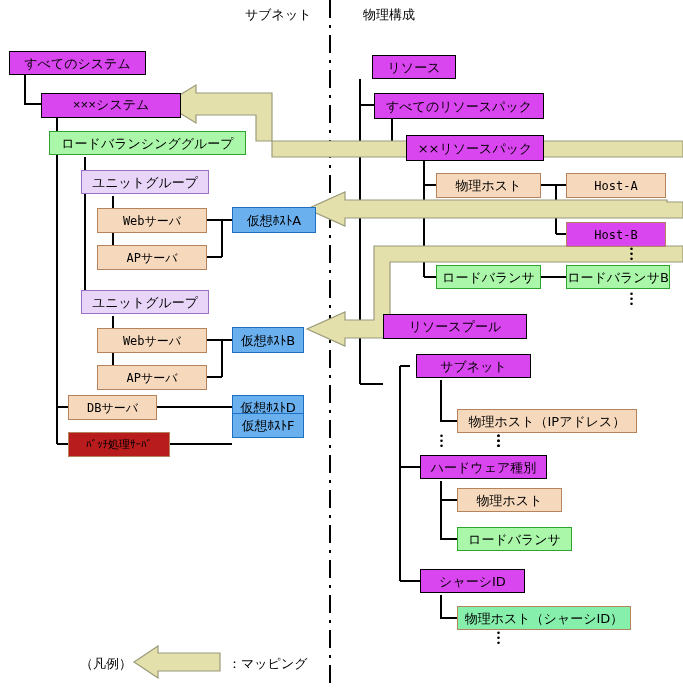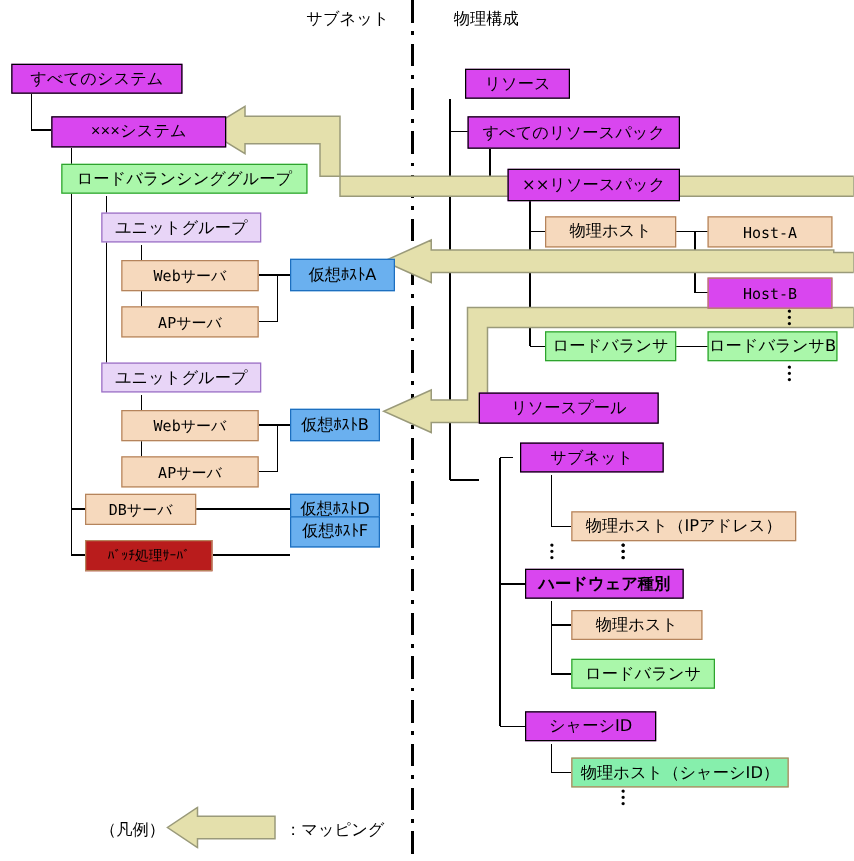--- a/index.html
+++ b/index.html
@@ -201,21 +201,21 @@
   <div class="node n-green" style="left: 436px; top: 265px; width: 105px; height: 24px; background: rgb(170, 247, 170); border-color: rgb(46, 163, 46);">ロードバランサ</div>
 
   <div class="node n-green" style="left: 566px; top: 265px; width: 104px; height: 24px; background: rgb(170, 247, 170); border-color: rgb(46, 163, 46);">ロードバランサB</div>
 
   <div class="node n-plain" style="left:383px;top:314px;width:144px;height:25px;">リソースプール</div>
 
   <div class="node n-plain" style="left:416px;top:354px;width:115px;height:24px;">サブネット</div>
 
   <div class="node n-peach" style="left: 457px; top: 409px; width: 180px; height: 24px; background: rgb(246, 217, 189); border-color: rgb(181, 132, 92);">物理ホスト（IPアドレス）</div>
 
-  <div class="node n-plain" style="left:420px;top:455px;width:127px;height:24px;font-weight:bold;">ハードウェア種別</div>
+  <div class="node n-plain" style="left:420px;top:455px;width:127px;height:24px;">ハードウェア種別</div>
 
   <div class="node n-peach" style="left: 457px; top: 488px; width: 105px; height: 24px; background: rgb(246, 217, 189); border-color: rgb(181, 132, 92);">物理ホスト</div>
 
   <div class="node n-green" style="left: 457px; top: 527px; width: 115px; height: 24px; background: rgb(170, 247, 170); border-color: rgb(46, 163, 46);">ロードバランサ</div>
 
   <div class="node n-plain" style="left:420px;top:569px;width:105px;height:24px;">シャーシID</div>
 
   <div class="node n-peach" style="left: 457px; top: 606px; width: 174px; height: 24px; background: #86efac; border-color: rgb(181, 132, 92);">物理ホスト（シャーシID）</div>
 
   <div class="ellip" style="left:624px;top:247px;">︙</div>

